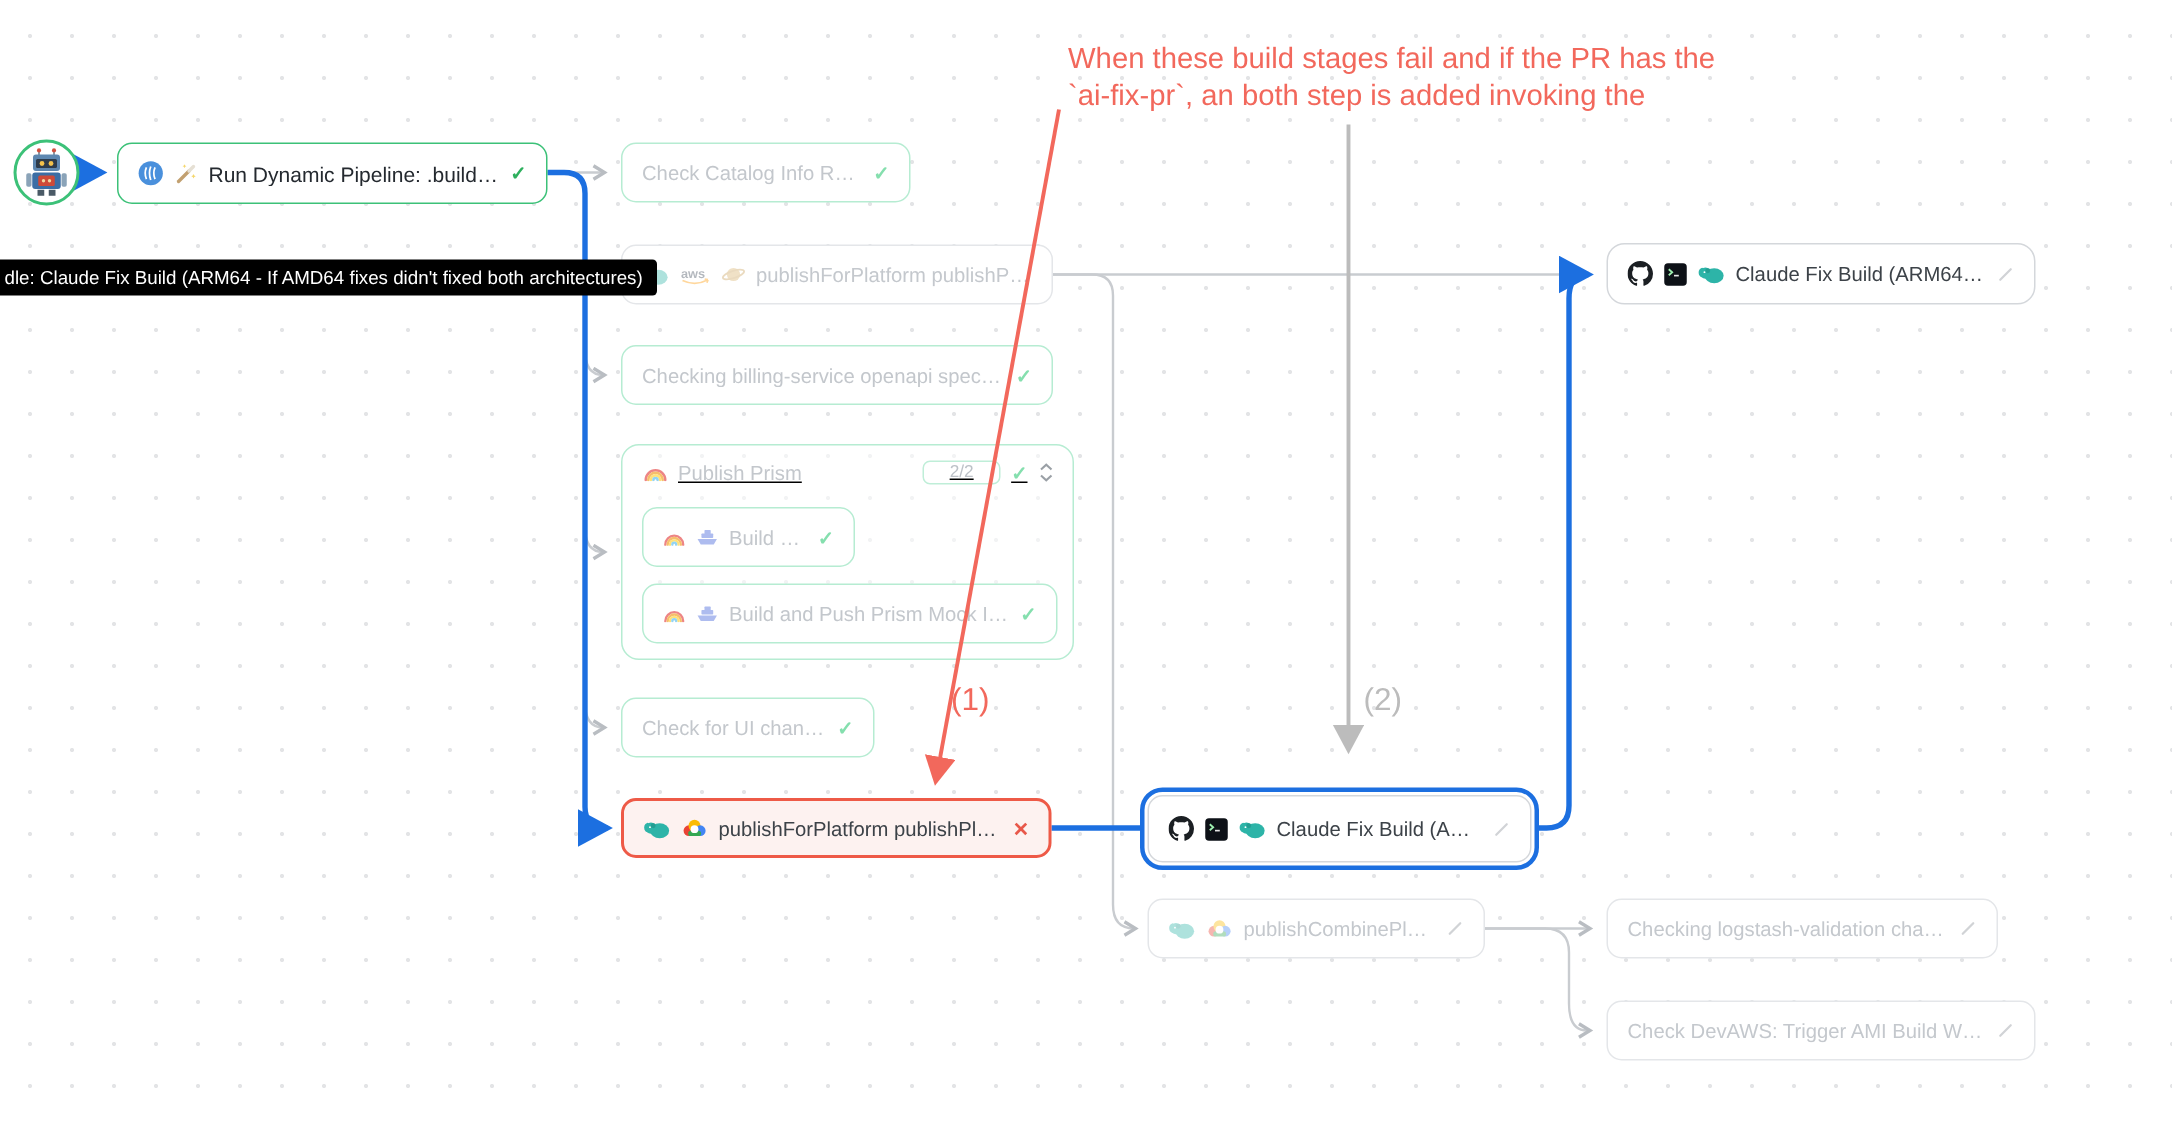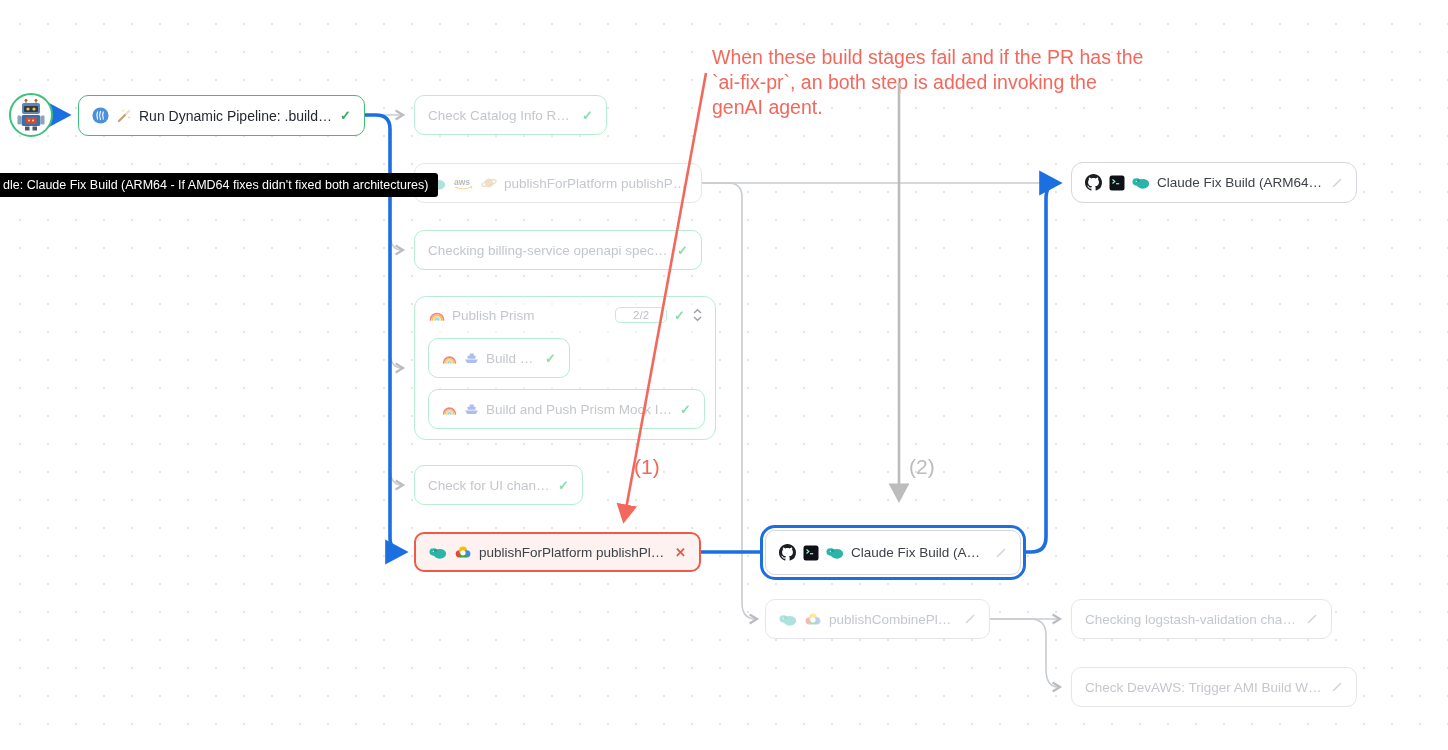--- a/index.html
+++ b/index.html
@@ -50,21 +50,20 @@
     border:2px solid #3cc178;background:#fff;box-sizing:border-box;
     display:flex;align-items:center;justify-content:center;overflow:hidden;
   }
   .tooltip{
     position:absolute;z-index:5;background:#000;color:#fff;border-radius:3px;
     font-size:12.5px;padding:5px 9px;white-space:nowrap;
   }
   .annotation{
     position:absolute;z-index:6;color:#f2685c;font-size:19.5px;line-height:25px;
     white-space:nowrap;
-    margin-top:18px;
   }
   .marker-label{position:absolute;z-index:6;font-size:21px;white-space:nowrap;}
   .m1{color:#f2685c;}
   .m2{color:#bcbcbc;}
   .icn{display:inline-flex;flex:none;line-height:0;}
   .faded-icn{opacity:.38;justify-content:center;}
   .dim-icn{opacity:.75;}
   .slash{opacity:.8;}
 </style>
 </head>
@@ -172,21 +171,21 @@
       </svg>
   </span>
   <span class="lbl">publishForPlatform publishPl…</span>
 </div>
 
 <div class="node ok-faded" style="left:414px;top:230px;width:288px;height:40px;">
   <span class="lbl">Checking billing-service openapi spec c…</span>
   <span class="check faded">✓</span>
 </div>
 
-<div class="group" style="left:414px;top:296px;width:302px;height:144px;">
+<div class="group" style="left:414px;top:296px;width:302px;height:144px;text-decoration:underline;">
   <div class="group-header">
     <span class="icn dim-icn">
       <svg width="16" height="12" viewBox="0 0 16 12">
           <g fill="none" stroke-linecap="round">
             <path d="M1.5 11 A6.5 6.5 0 0 1 14.5 11" stroke="#e85d5d" stroke-width="1.7"></path>
             <path d="M3.2 11 A4.8 4.8 0 0 1 12.8 11" stroke="#f3a93c" stroke-width="1.7"></path>
             <path d="M4.9 11 A3.1 3.1 0 0 1 11.1 11" stroke="#ffd84d" stroke-width="1.7"></path>
             <path d="M6.6 11 A1.4 1.4 0 0 1 9.4 11" stroke="#6fc6f0" stroke-width="1.7"></path>
           </g>
         </svg>
@@ -378,21 +377,20 @@
         <line x1="2.5" y1="9.5" x2="9.5" y2="2.5" stroke="#c6c9cd" stroke-width="1.5" stroke-linecap="round"></line>
       </svg>
   </span>
 </div>
 
 <div class="tooltip" style="left:-6px;top:173px;">dle: Claude Fix Build (ARM64 - If AMD64 fixes didn't fixed both architectures)</div>
 
 <div class="annotation" style="left:712px;top:27px;">
   <div>When these build stages fail and if the PR has the</div>
   <div>`ai-fix-pr`, an both step is added invoking the</div>
-  <div>genAI agent.</div>
 </div>
 <div class="marker-label m1" style="left:634px;top:455px;">(1)</div>
 <div class="marker-label m2" style="left:909px;top:455px;">(2)</div>
 
 <svg id="annot-arrows" class="layer" width="1448" height="750">
   <defs>
     <marker id="mr" markerWidth="9" markerHeight="9" refX="6" refY="4" orient="auto">
       <path d="M0 0 L7.5 4 L0 8 Z" fill="#f2685c"></path>
     </marker>
     <marker id="mg2" markerWidth="9" markerHeight="9" refX="6" refY="4" orient="auto">

